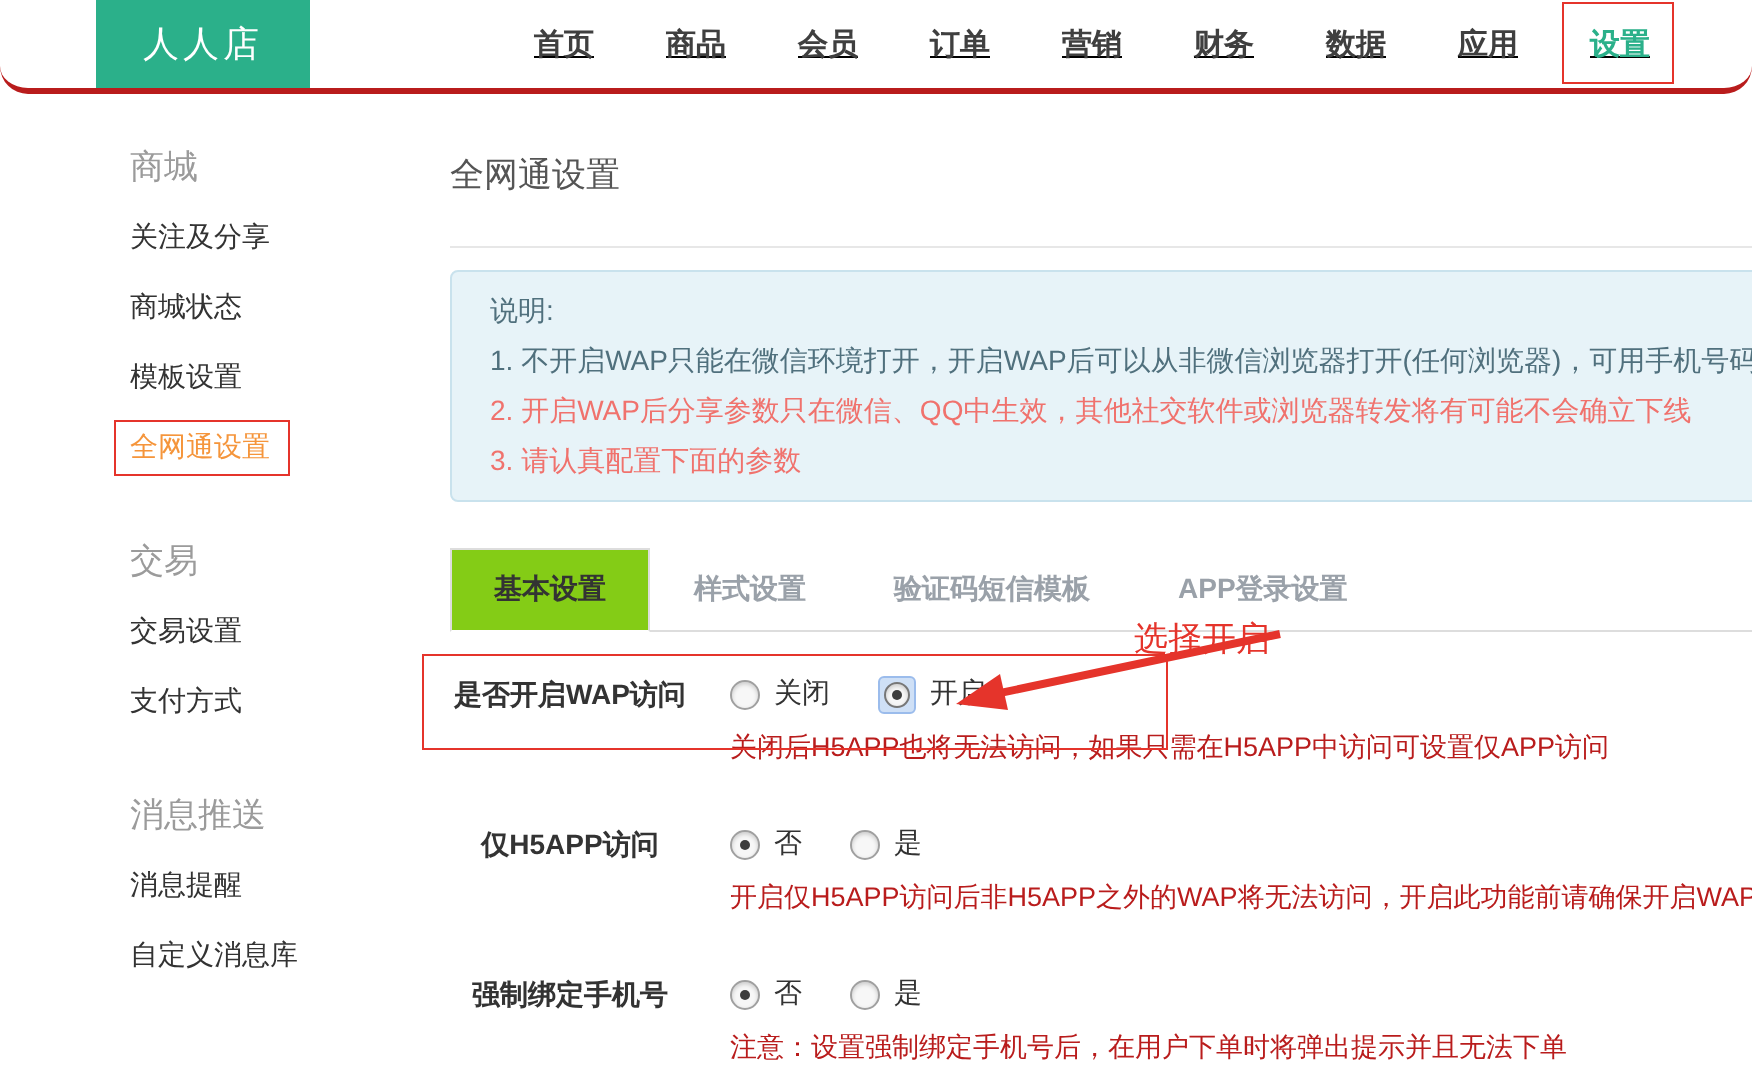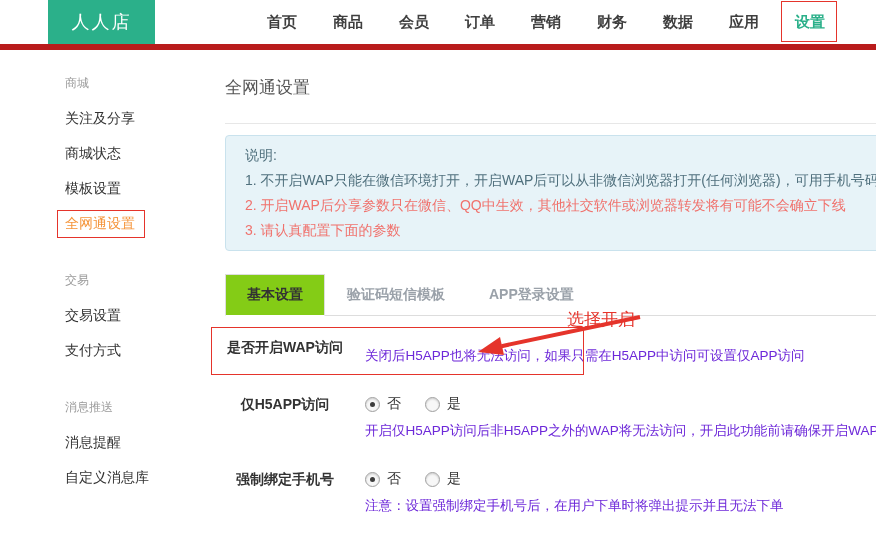--- a/index.html
+++ b/index.html
@@ -1,30 +1,30 @@
 <!DOCTYPE html>
 <html><head>
 <meta charset="utf-8">
 <style>
   html,body{margin:0;padding:0;}
   body{font-family:"Liberation Sans","DejaVu Sans",sans-serif;background:#fff;}
   .page{position:relative;width:876px;height:541px;overflow:hidden;background:#fff;}
 
   
-  .header{position:absolute;left:0;top:0;width:876px;height:44px;background:#fff;border-bottom:6px solid #b91c1c;}
+  .header{position:absolute;left:0;top:0;width:876px;height:44px;background:#fff;border-bottom:3px solid #b91c1c;border-radius:14px;}
   .logo{position:absolute;left:48px;top:0;width:107px;height:44px;background:#2bb08a;color:#fff;
         font-size:18px;letter-spacing:2px;display:flex;align-items:center;justify-content:center;}
-  .nav{position:absolute;left:267px;top:0;height:44px;display:flex;gap:36px;align-items:center;}
+  .nav{position:absolute;left:267px;top:0;height:44px;display:flex;gap:36px;align-items:center;text-decoration:underline;}
   .nav-item{position:relative;font-size:15px;font-weight:bold;color:#3f3f3f;white-space:nowrap;cursor:pointer;}
   .nav-item.active{color:#2bb08a;}
   .nav-box{position:absolute;left:-14px;right:-12px;top:-12px;bottom:-10px;border:1px solid #e5342b;}
 
   
   .sidebar{position:absolute;left:65px;top:47px;width:155px;}
-  .side-section-title{font-size:12px;color:#9b9b9b;line-height:15px;margin-top:29px;}
+  .side-section-title{font-size:17px;color:#9b9b9b;line-height:15px;margin-top:29px;}
   .side-section-title.gap{margin-top:42px;}
   .side-item{font-size:14px;color:#333;line-height:15px;margin-top:20px;cursor:pointer;white-space:nowrap;}
   .side-active{display:inline-block;color:#f5953b;border:1px solid #e5342b;padding:5px 9px 6px 7px;margin:-6px -10px -7px -8px;}
 
   
   .content{position:absolute;left:225px;top:47px;width:720px;}
   .page-title{font-size:17px;color:#555;padding:29px 0 24px 0;border-bottom:1px solid #e7e7e7;}
 
   .notice{margin-top:11px;background:#e7f3f8;border:1px solid #c9e2ed;border-radius:4px;
           padding:7px 19px;line-height:25px;font-size:14px;}
@@ -44,21 +44,21 @@
   .form-controls{margin-left:20px;}
   .radio-line{display:flex;align-items:center;gap:24px;height:18px;}
   .radio-opt{display:flex;align-items:center;gap:7px;font-size:14px;color:#333;cursor:pointer;}
   .radio{width:13px;height:13px;border-radius:50%;border:1px solid #a0a0a0;background:#f7f7f7;
          box-shadow:inset 0 1px 2px rgba(0,0,0,.18);position:relative;flex:none;}
   .radio.checked::after{content:"";position:absolute;left:4px;top:4px;width:5px;height:5px;border-radius:50%;background:#3d3d3d;}
   .radio-focus{width:17px;height:17px;border-radius:3px;background:#cfe0f6;border:1px solid #9bbcec;
                display:flex;align-items:center;justify-content:center;flex:none;}
   .radio-focus .radio{width:11px;height:11px;border-color:#777;}
   .radio-focus .radio.checked::after{left:3px;top:3px;}
-  .help{margin-top:9px;font-size:13.5px;color:#6d28d9;white-space:nowrap;line-height:18px;}
+  .help{margin-top:9px;font-size:13.5px;color:#b91c1c;white-space:nowrap;line-height:18px;}
 
   
   .anno-rect{position:absolute;left:211px;top:327px;width:371px;height:46px;border:1px solid #e5342b;pointer-events:none;}
   .anno-text{position:absolute;left:567px;top:308px;color:#e5342b;font-size:17px;pointer-events:none;white-space:nowrap;}
   .anno-arrow{position:absolute;left:470px;top:305px;pointer-events:none;}
 </style>
 </head>
 <body>
 
 <div class="page">
@@ -102,29 +102,42 @@
 
     <div class="notice">
       <div class="dark">说明:</div>
       <div class="dark">1. 不开启WAP只能在微信环境打开，开启WAP后可以从非微信浏览器打开(任何浏览器)，可用手机号码作为登录</div>
       <div class="red">2. 开启WAP后分享参数只在微信、QQ中生效，其他社交软件或浏览器转发将有可能不会确立下线</div>
       <div class="red">3. 请认真配置下面的参数</div>
     </div>
 
     <div class="tabs">
       <div class="tab active">基本设置</div>
+      <div class="tab">样式设置</div>
       <div class="tab">验证码短信模板</div>
       <div class="tab">APP登录设置</div>
     </div>
 
     <div class="form">
 
       <div class="form-row">
         <div class="form-label">是否开启WAP访问</div>
         <div class="form-controls">
+          <div class="radio-line">
+            <span class="radio-opt">
+              <span class="radio"></span>
+              <span>关闭</span>
+            </span>
+            <span class="radio-opt">
+              <span class="radio-focus">
+                  <span class="radio checked"></span>
+                </span>
+              <span>开启</span>
+            </span>
+          </div>
           <div class="help">关闭后H5APP也将无法访问，如果只需在H5APP中访问可设置仅APP访问</div>
         </div>
       </div>
 
       <div class="form-row">
         <div class="form-label">仅H5APP访问</div>
         <div class="form-controls">
           <div class="radio-line">
             <span class="radio-opt">
               <span class="radio checked"></span>

